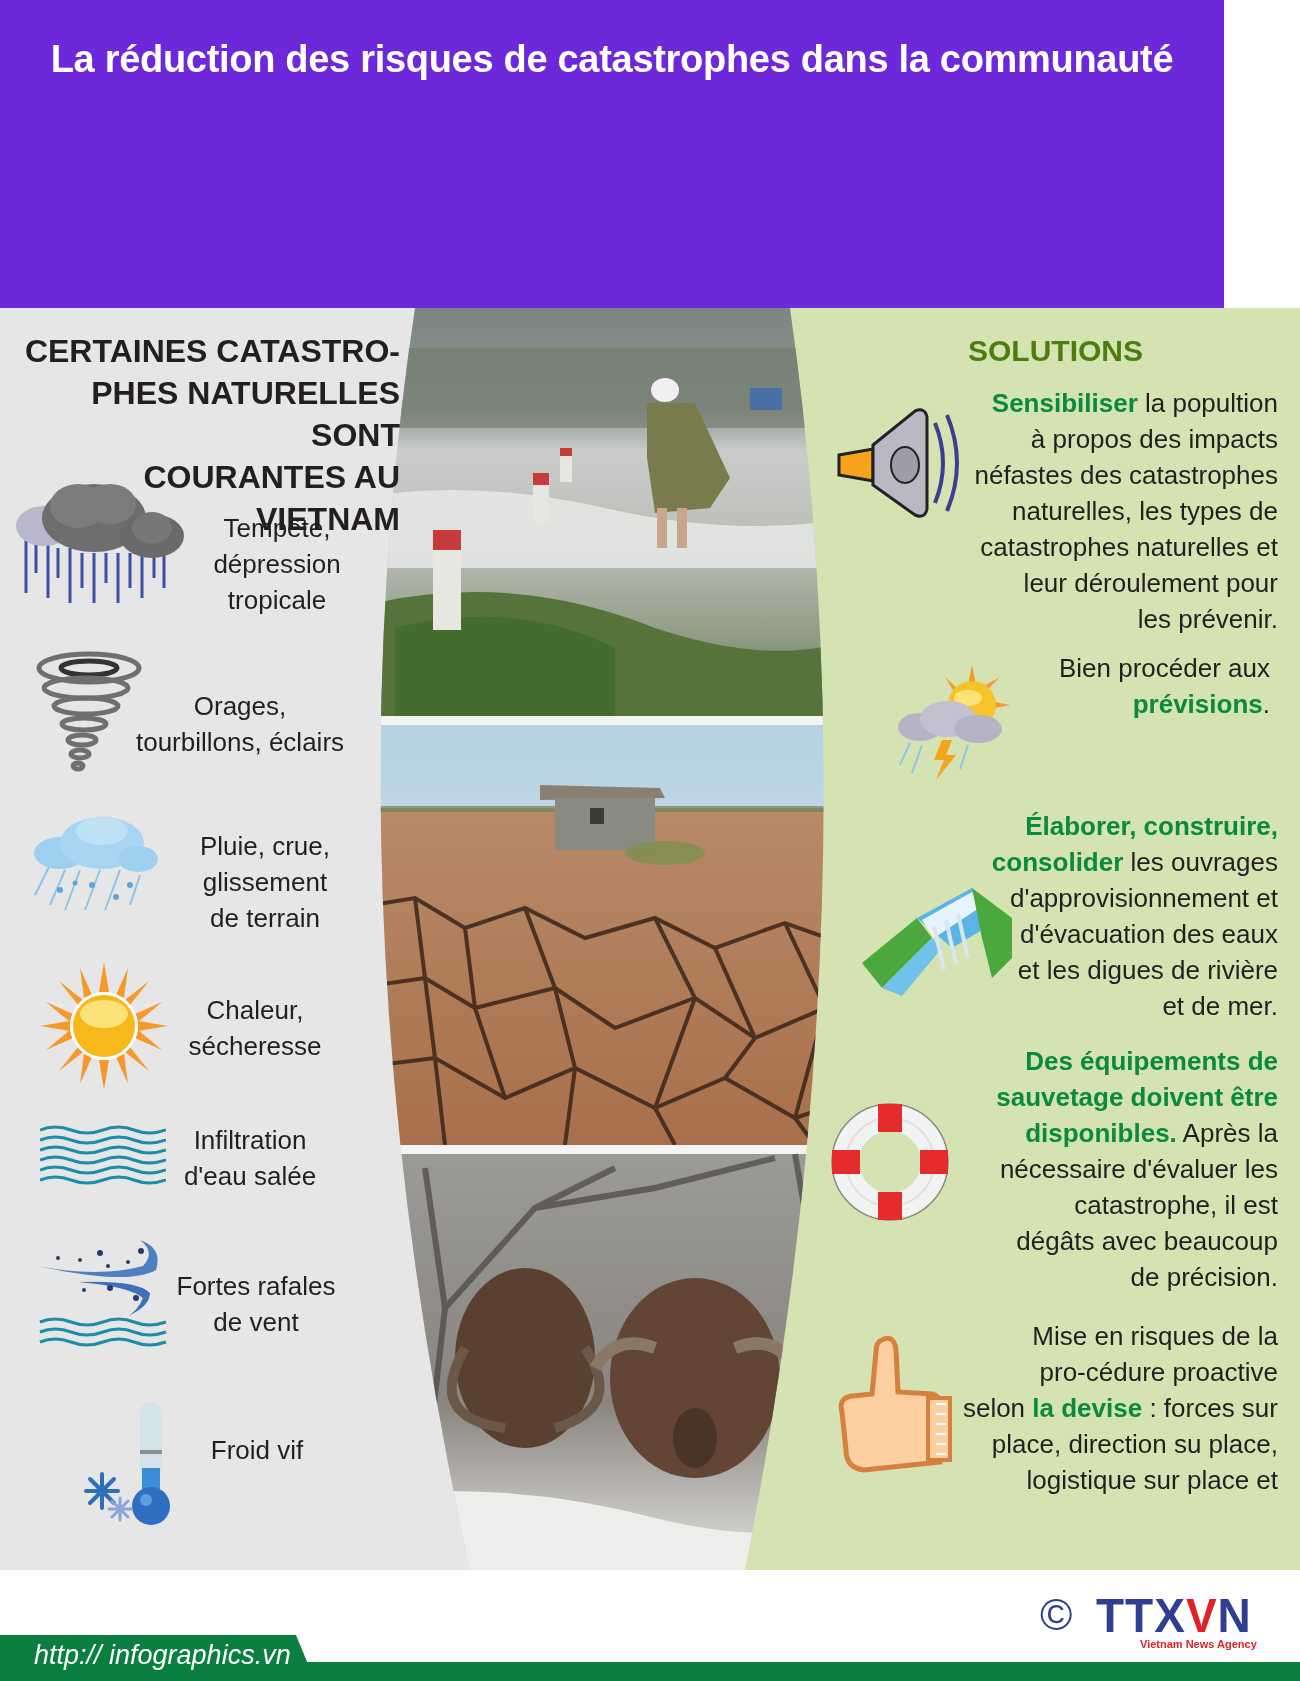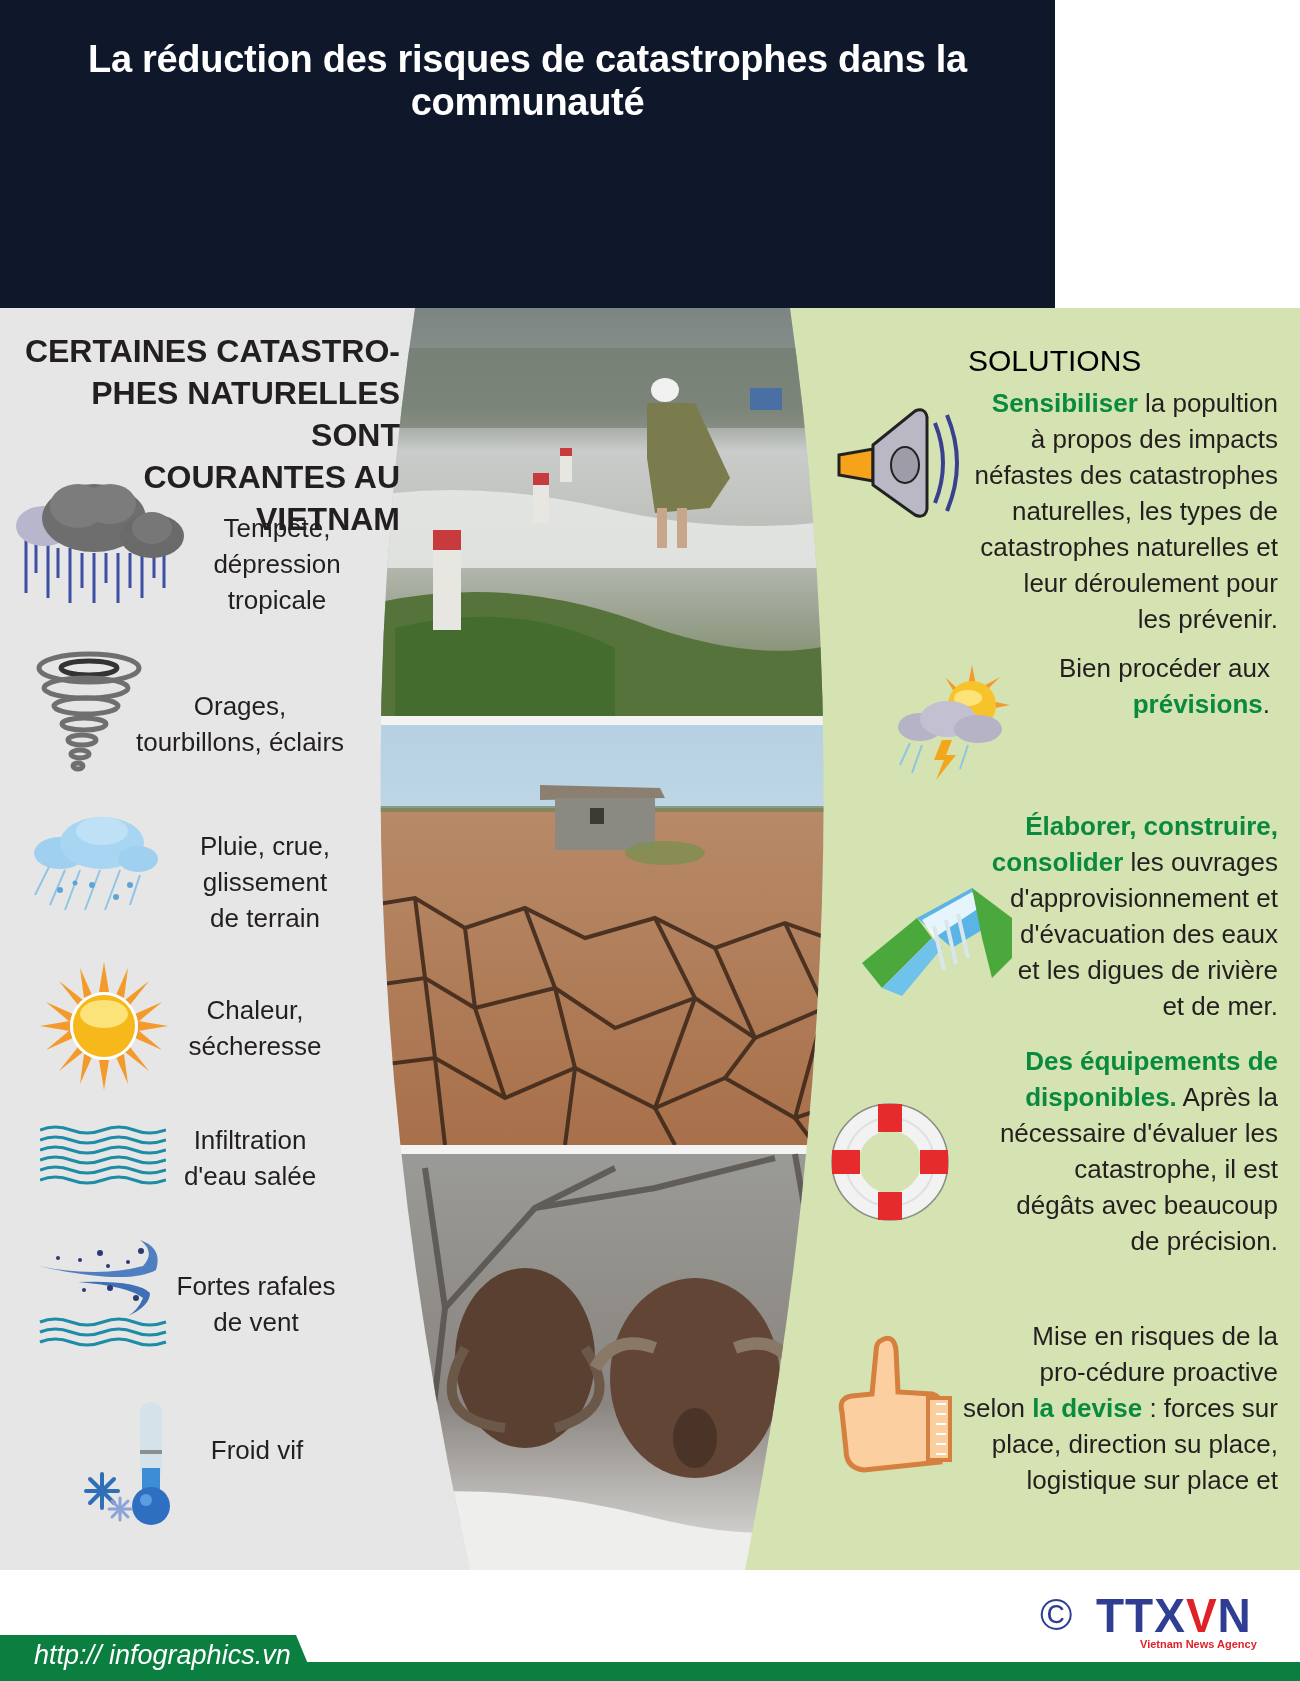--- a/index.html
+++ b/index.html
@@ -1,40 +1,40 @@
 <!DOCTYPE html>
 <html><head>
 <meta charset="utf-8">
 <style>
   * { box-sizing: border-box; margin: 0; padding: 0; }
   html, body { width: 1300px; height: 1681px; background: #ffffff; overflow: hidden; }
   body { font-family: "Liberation Sans", "DejaVu Sans", sans-serif; color: #231f20; }
   #canvas { position: relative; width: 1300px; height: 1681px; overflow: hidden; background: #ffffff; }
 
   
-  .header { position: absolute; left: 0; top: 0; width: 1055px; height: 308px; background: #0f172a; color: #fff; text-align: center; }
+  .header { position: absolute; left: 0; top: 0; width: 1224px; height: 308px; background: #6d28d9; color: #fff; text-align: center; }
   .header .title { position: absolute; left: 0; right: 0; top: 38px; font-size: 38px; font-weight: bold; letter-spacing: -0.3px; }
   .header .subtitle { position: absolute; left: 60px; right: 60px; top: 115px; font-size: 31px; line-height: 48px; }
 
   
   .panel-left { position: absolute; left: 0; top: 308px; width: 480px; height: 1262px; background: #e6e6e6; }
   .panel-right { position: absolute; left: 740px; top: 308px; width: 560px; height: 1262px; background: #d4e3b1; }
 
   
   .lens { position: absolute; left: 355px; top: 308px; width: 500px; height: 1262px; overflow: hidden; }
   .lens svg { position: absolute; left: 0; top: 0; }
 
   
   .left-heading { position: absolute; left: 0; top: 330px; width: 400px; text-align: right; font-size: 32px; font-weight: bold; line-height: 42px; color: #231f20; }
   .hazard { position: absolute; }
   .hazard .label { position: absolute; text-align: center; font-size: 26px; line-height: 36px; color: #231f20; white-space: nowrap; }
   .hazard .icon { position: absolute; }
 
   
-  .right-heading { position: absolute; left: 968px; top: 344px; font-size: 30px; font-weight: normal; color: #000000; }
+  .right-heading { position: absolute; left: 968px; top: 334px; font-size: 30px; font-weight: bold; color: #4d7c0f; }
   .sol { position: absolute; right: 22px; text-align: right; font-size: 26px; line-height: 36px; color: #231f20; }
   .sol .hl { color: #0a8a3e; font-weight: bold; }
   .sol-icon { position: absolute; }
 
   
   .footer-tab { position: absolute; left: 0; top: 1635px; width: 315px; height: 46px; background: #0a7f3f; clip-path: polygon(0 0, 296px 0, 315px 46px, 0 46px); }
   .footer-bar { position: absolute; left: 0; top: 1662px; width: 1300px; height: 19px; background: #0a7f3f; }
   .footer-url { position: absolute; left: 34px; top: 1640px; font-size: 27px; font-style: italic; color: #fff; }
   .logo { position: absolute; left: 1040px; top: 1590px; width: 240px; height: 62px; }
   .logo .copy { position: absolute; left: 0; top: 0; font-size: 44px; color: #2f3e92; line-height: 50px; }
@@ -401,20 +401,21 @@
     <circle cx="62" cy="64" r="58" fill="none" stroke="#8a8a8a" stroke-width="1.5"></circle>
     <circle cx="62" cy="64" r="44" fill="none" stroke="#f2f2f2" stroke-width="26"></circle>
     <circle cx="62" cy="64" r="44" fill="none" stroke="#e0e0e0" stroke-width="2"></circle>
     <rect x="50" y="6" width="24" height="28" fill="#e52b2b"></rect>
     <rect x="50" y="94" width="24" height="28" fill="#e52b2b"></rect>
     <rect x="4" y="52" width="28" height="24" fill="#e52b2b"></rect>
     <rect x="92" y="52" width="28" height="24" fill="#e52b2b"></rect>
   </svg>
   <div class="sol" style="top:1043px;width:420px">
     <div class="hl">Des équipements de</div>
+    <div class="hl">sauvetage doivent être</div>
     <div><span class="hl">disponibles.</span><span> Après la</span></div>
     <div>nécessaire d'évaluer les</div>
     <div>catastrophe, il est</div>
     <div>dégâts avec beaucoup</div>
     <div>de précision.</div>
   </div>
 
   <svg class="sol-icon" style="left:832px;top:1332px" width="130" height="145" viewBox="0 0 130 145">
     <path d="M50,8 Q62,2 64,18 L66,60 L100,62 Q108,64 108,72 L108,130 L32,138 Q14,136 14,118 L10,80 Q6,66 20,64 L40,62 L44,20 Q44,10 50,8 Z" fill="#fbcf9f" stroke="#d5803f" stroke-width="5"></path>
     <rect x="96" y="66" width="22" height="62" fill="#fbcf9f" stroke="#d5803f" stroke-width="4"></rect>

